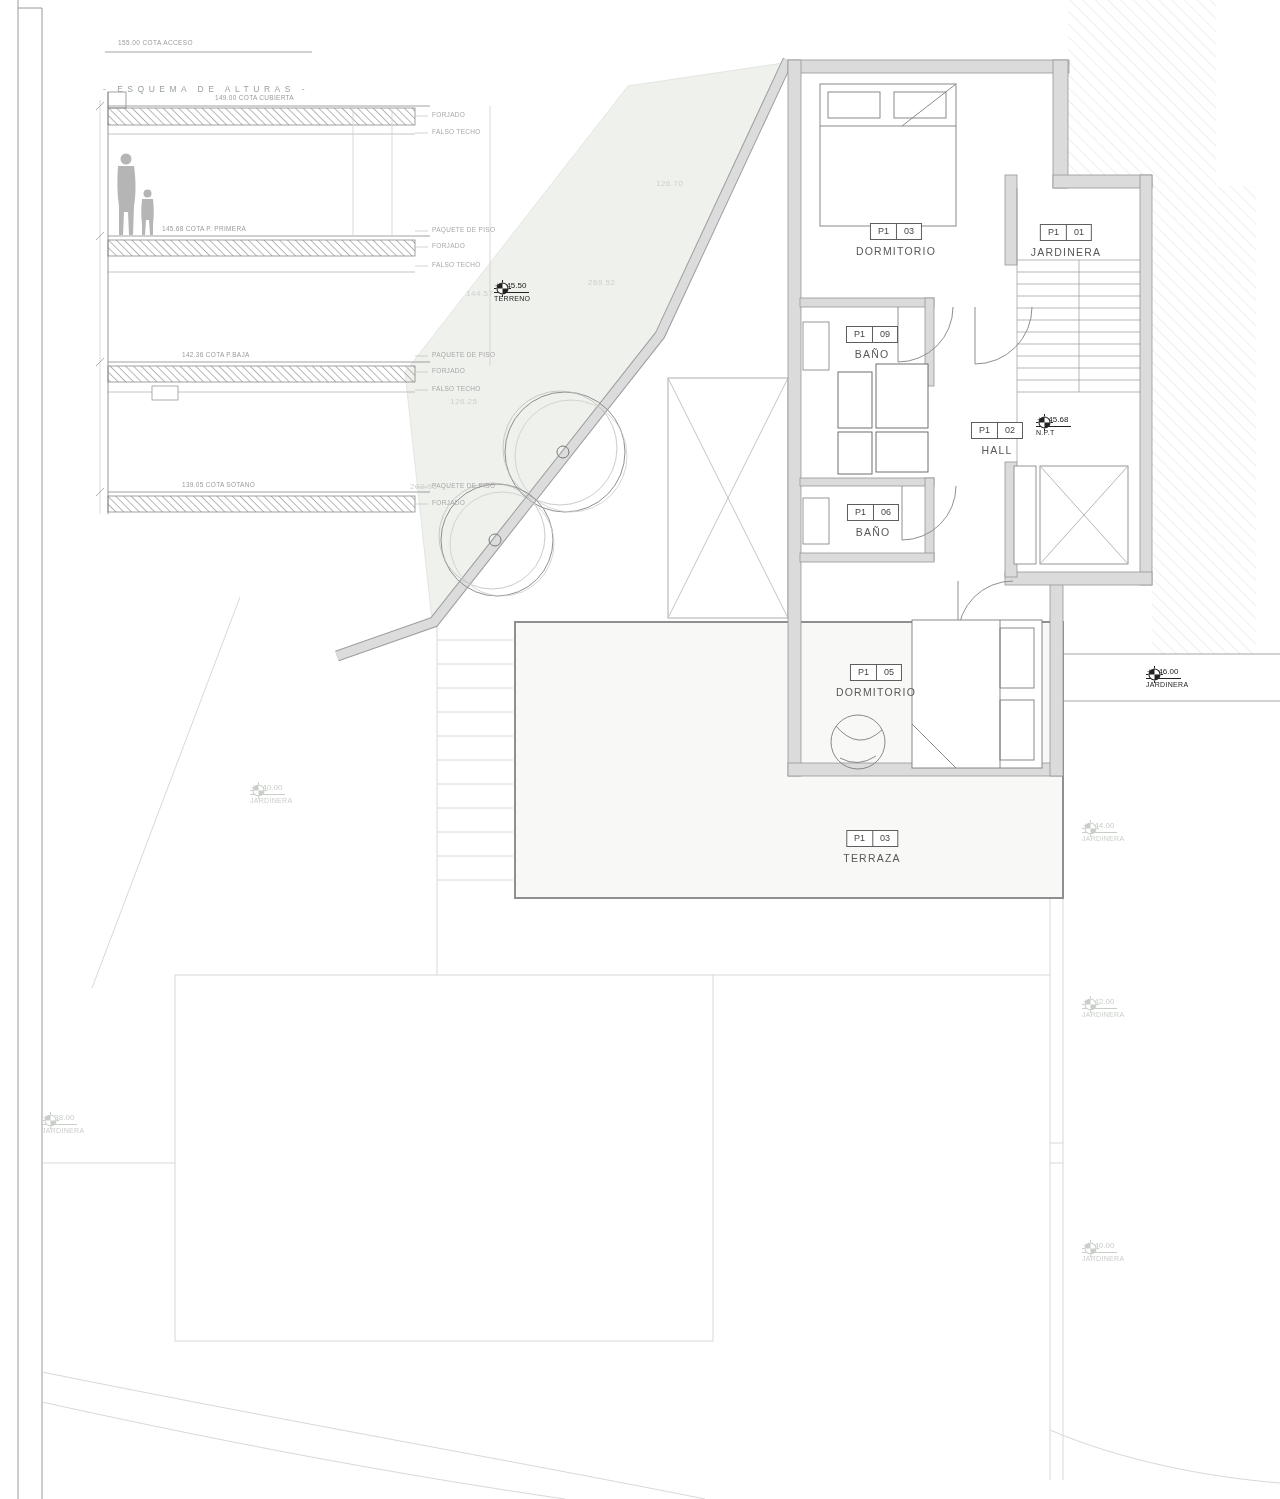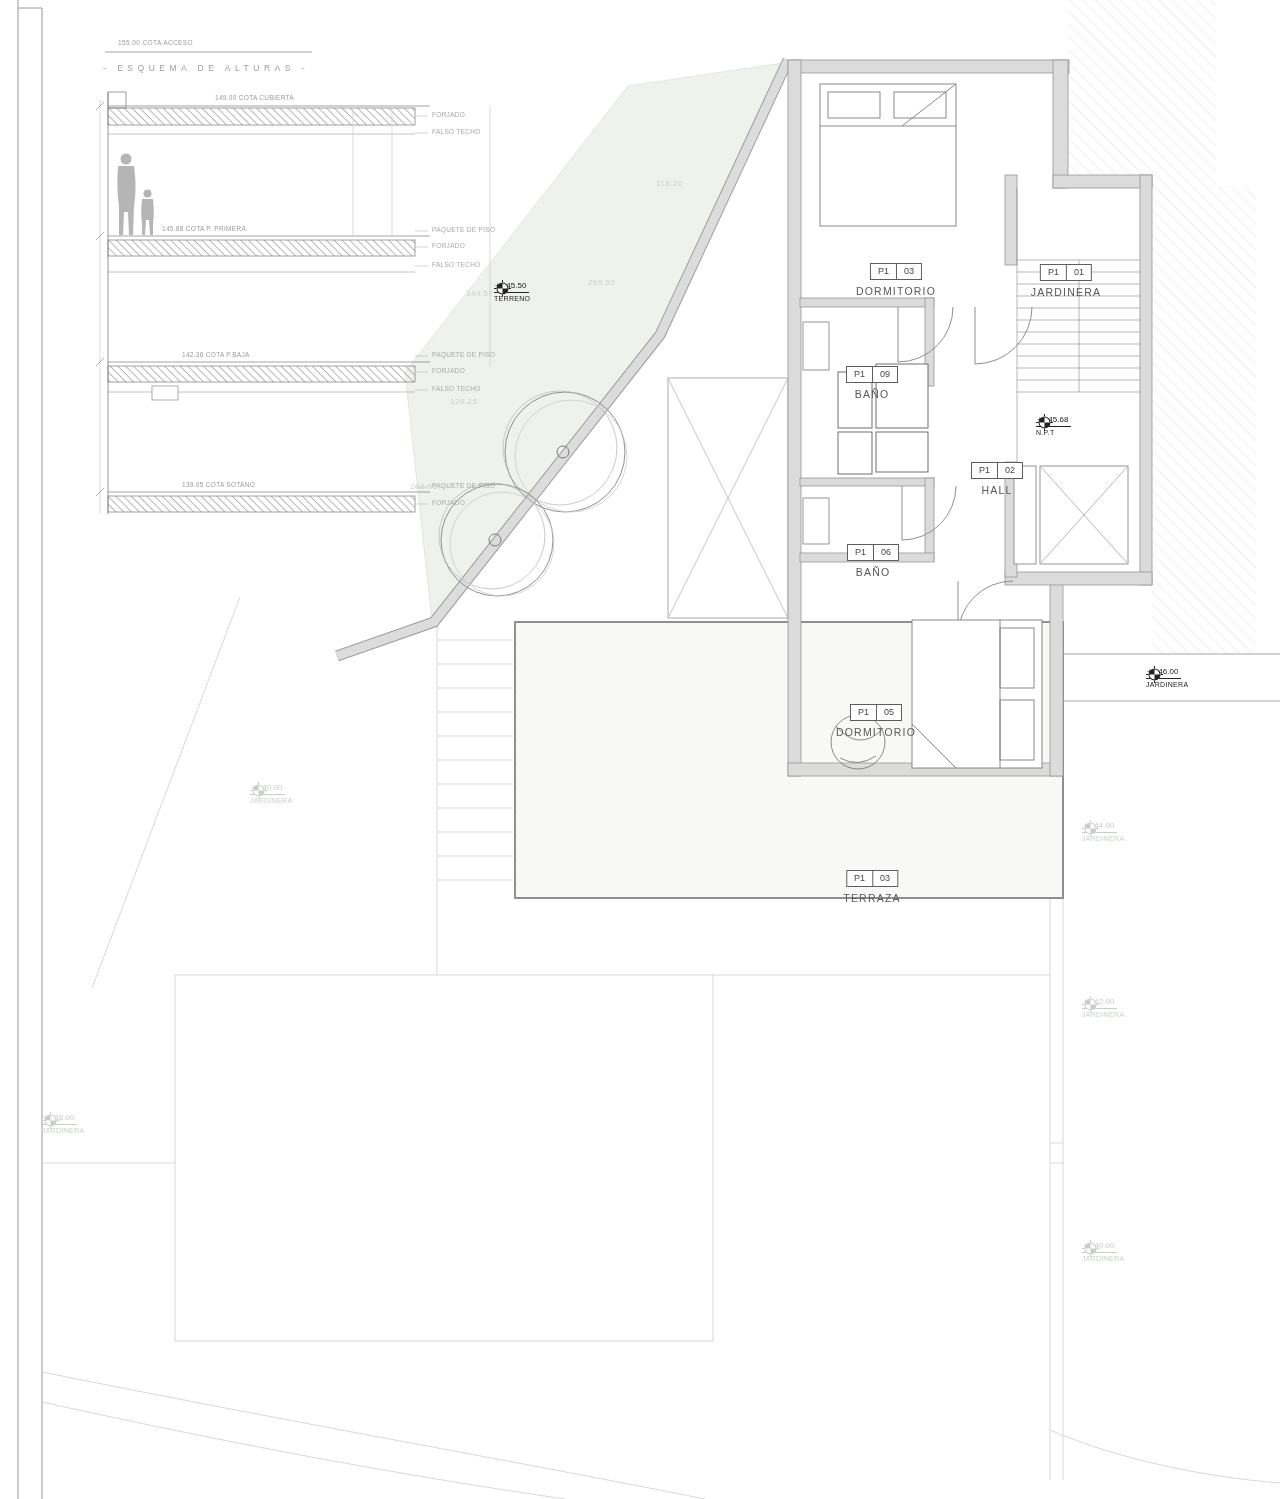--- a/index.html
+++ b/index.html
@@ -2,26 +2,26 @@
 <html><head>
 <meta charset="utf-8">
 <style>
   html,body{margin:0;padding:0;background:#ffffff;}
   #canvas{
     position:relative;width:1280px;height:1499px;background:#fff;
     font-family:"Liberation Sans",sans-serif;overflow:hidden;
   }
   .txt{position:absolute;white-space:nowrap;line-height:1;}
   .access{font-size:6.5px;color:#9a9a9a;letter-spacing:.4px;}
-  .schema-title{font-size:8.5px;letter-spacing:4.5px;color:#9aa0a0;}
+  .schema-title{font-size:8.5px;letter-spacing:4.5px;color:#9aa0a0;margin-top:21px;}
   .cota{font-size:6.5px;color:#9a9a9a;letter-spacing:.3px;}
   .layer{font-size:6.5px;color:#a8a8a8;letter-spacing:.3px;}
   .contour{font-size:8px;color:#ccd0cb;letter-spacing:.5px;}
   .room{position:absolute;display:flex;flex-direction:column;align-items:center;transform:translateX(-50%);}
-  .tag{display:inline-flex;border:1px solid #5e5e5e;background:#fff;color:#454545;font-size:9px;line-height:1;margin-top:40px;}
+  .tag{display:inline-flex;border:1px solid #5e5e5e;background:#fff;color:#454545;font-size:9px;line-height:1;}
   .tag .cell{padding:3px 7px;}
   .tag .cell.pre{border-right:1px solid #5e5e5e;}
   .room .name{margin-top:5px;font-size:10.5px;letter-spacing:1.2px;color:#585858;}
   .marker{position:absolute;display:flex;align-items:flex-start;gap:4px;}
   .marker .ic{width:17px;height:17px;flex:0 0 auto;}
   .marker .mtxt{display:flex;flex-direction:column;align-items:flex-start;}
   .marker .val{display:inline-block;font-size:8px;border-bottom:1px solid currentColor;padding:1px 3px 2px 1px;}
   .marker .lab{font-size:7px;margin-top:2px;letter-spacing:.3px;}
   .marker.dark{color:#222;}
   .marker.light{color:#c9cec9;}
@@ -254,21 +254,21 @@
 
   <div class="txt cota" style="left:182px;top:352px">142.36 COTA P.BAJA</div>
   <div class="txt layer" style="left:432px;top:352px">PAQUETE DE PISO</div>
   <div class="txt layer" style="left:432px;top:368px">FORJADO</div>
   <div class="txt layer" style="left:432px;top:386px">FALSO TECHO</div>
 
   <div class="txt cota" style="left:182px;top:482px">139.05 COTA SOTANO</div>
   <div class="txt layer" style="left:432px;top:483px">PAQUETE DE PISO</div>
   <div class="txt layer" style="left:432px;top:500px">FORJADO</div>
 
-  <div class="txt contour" style="left:656px;top:180px">118.20</div>
+  <div class="txt contour" style="left:656px;top:180px">126.70</div>
   <div class="txt contour" style="left:588px;top:279px">269.52</div>
   <div class="txt contour" style="left:466px;top:290px">144.57</div>
   <div class="txt contour" style="left:450px;top:398px">126.25</div>
   <div class="txt contour" style="left:410px;top:483px">202.93</div>
 
   <div class="room" style="left:896px;top:223px">
     <span class="tag">
         <span class="cell pre">P1</span>
         <span class="cell">03</span>
       </span>

